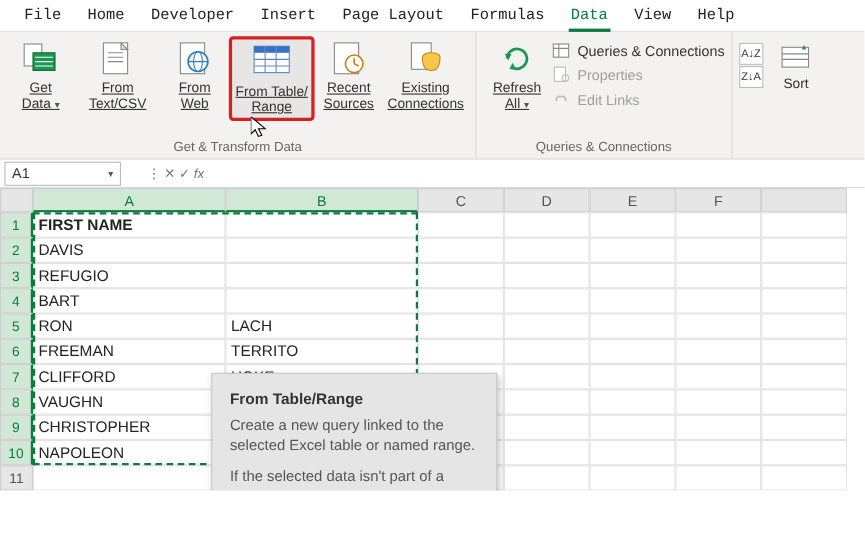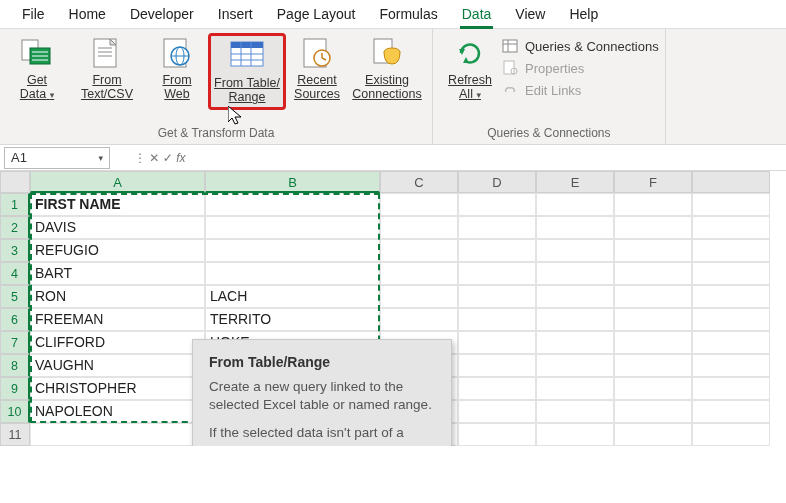--- a/index.html
+++ b/index.html
@@ -1,19 +1,19 @@
 <!DOCTYPE html>
 <html><head>
 <meta charset="utf-8">
 <style>
 * { box-sizing: border-box; margin: 0; padding: 0; font-family: "Segoe UI", Arial, sans-serif; }
 body { background: #fff; font-size: 13px; color: #333; }
 
 .tabs { display: flex; gap: 0; padding: 2px 0 0 10px; border-bottom: 1px solid #ddd; background: #fff; }
-.tab { padding: 4px 12px 6px 12px; font-size: 14px; color: #222; cursor: pointer; }
+.tab { padding: 4px 12px 6px 12px; font-size: 14px; color: #222; cursor: pointer; font-family: Liberation Mono, monospace; }
 .tab.active { color: #0b7c3e; font-weight: 400; position: relative; }
 .tab.active::after { content:""; position:absolute; left:10px; right:10px; bottom:-1px; height:3px; background:#0b7c3e; }
 
 .ribbon { display: flex; background: #f3f2f1; border-bottom: 1px solid #d8d8d8; height: 116px; }
 .rgroup { display: flex; flex-direction: column; justify-content: space-between; border-right: 1px solid #d8d8d8; padding: 4px 6px 2px 6px; }
 .rgroup-items { display: flex; align-items: flex-start; gap: 0; }
 .rgroup-label { text-align: center; font-size: 12px; color: #666; padding: 2px 0; }
 
 .ritem { display: flex; flex-direction: column; align-items: center; justify-content: flex-start; width: 62px; padding: 2px 2px; cursor: pointer; text-align: center; font-size: 12.5px; line-height: 1.15; color: #333; text-decoration: underline; }
 .ritem .ic { width: 36px; height: 36px; display: flex; align-items:center; justify-content:center; margin-bottom: 2px; }
@@ -189,20 +189,37 @@
               </svg>
             </span>
           <span>Edit Links</span>
         </div>
       </div>
     </div>
     <div class="rgroup-label">Queries &amp; Connections</div>
   </div>
 
   <div class="rgroup" style="border-right:none">
+    <div class="rgroup-items" style="gap:6px; padding-top:6px">
+      <div class="sorticons">
+        <div class="sortbtn">A↓Z</div>
+        <div class="sortbtn">Z↓A</div>
+      </div>
+      <div class="sortbig">
+        <div class="ic" style="width:30px;height:30px">
+          <svg width="28" height="28">
+              <rect x="2" y="4" width="24" height="18" fill="#fff" stroke="#888"></rect>
+              <line x1="2" y1="10" x2="26" y2="10" stroke="#888"></line>
+              <line x1="2" y1="15" x2="26" y2="15" stroke="#888"></line>
+              <polygon points="20,6 24,6 22,2" fill="#1a9850"></polygon>
+            </svg>
+        </div>
+        <span>Sort</span>
+      </div>
+    </div>
     <div class="rgroup-label">&nbsp;</div>
   </div>
 </div>
 
 <div class="namebox-row">
   <div class="namebox">
     <span>A1</span>
     <span class="caret">▾</span>
   </div>
   <div class="fx-sep"></div>

